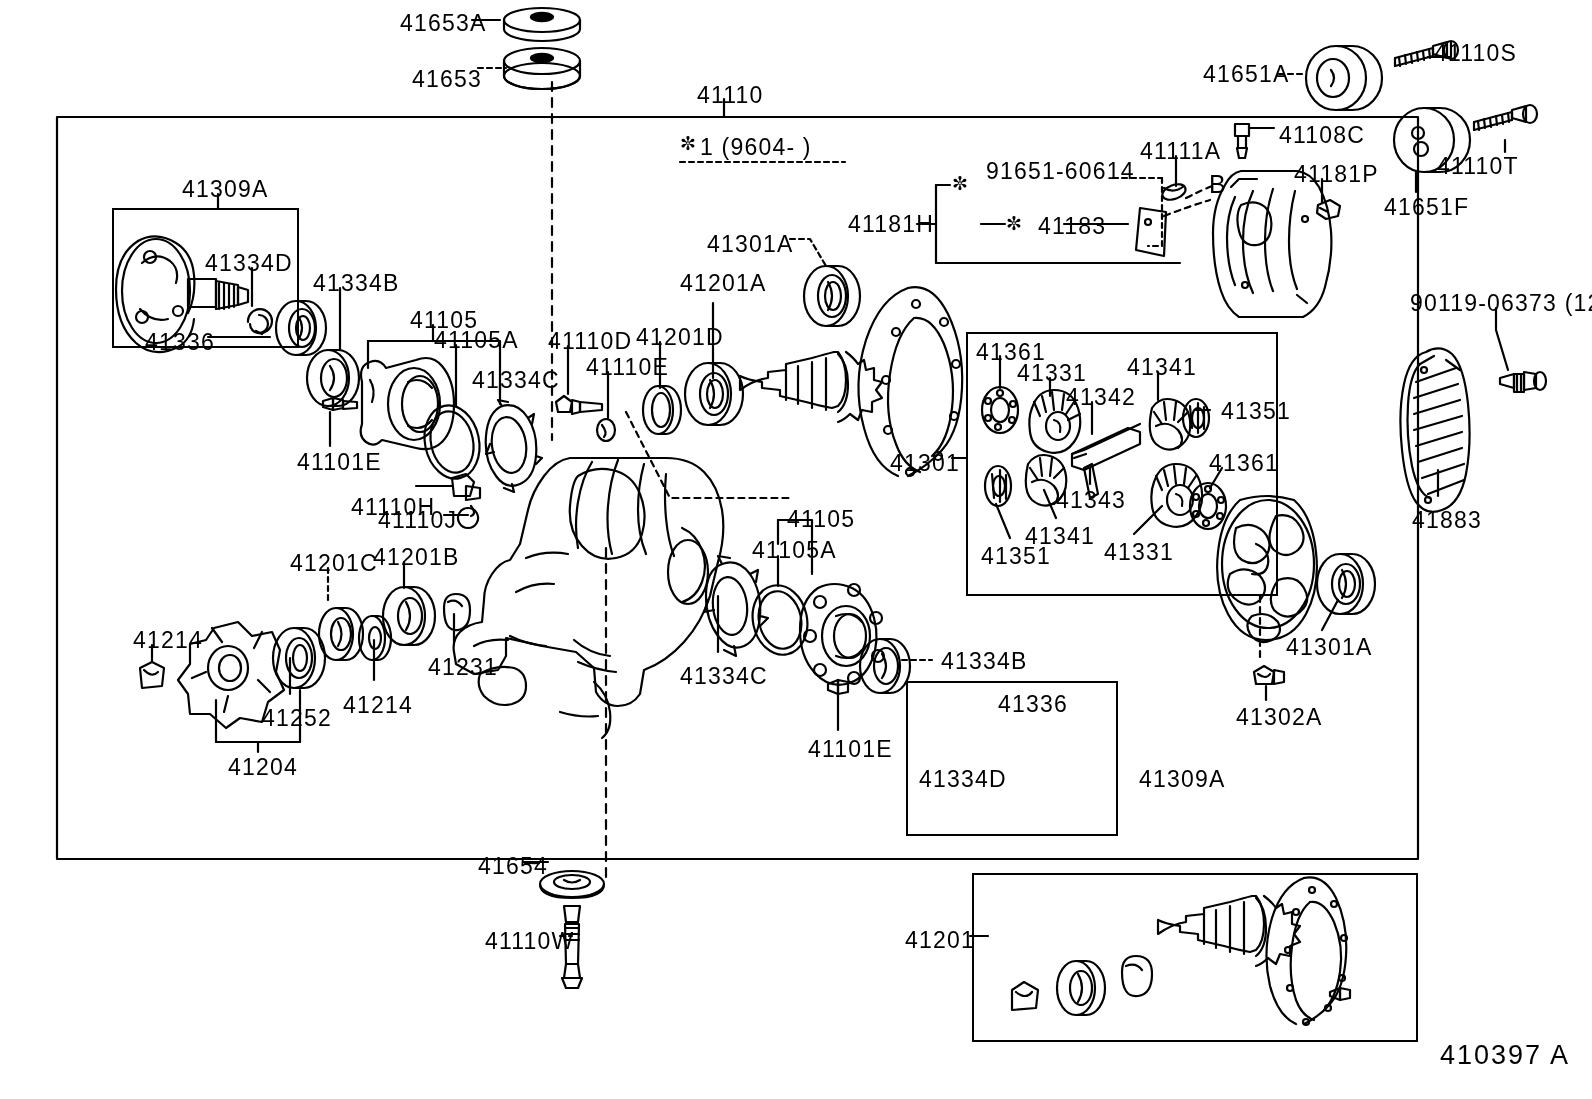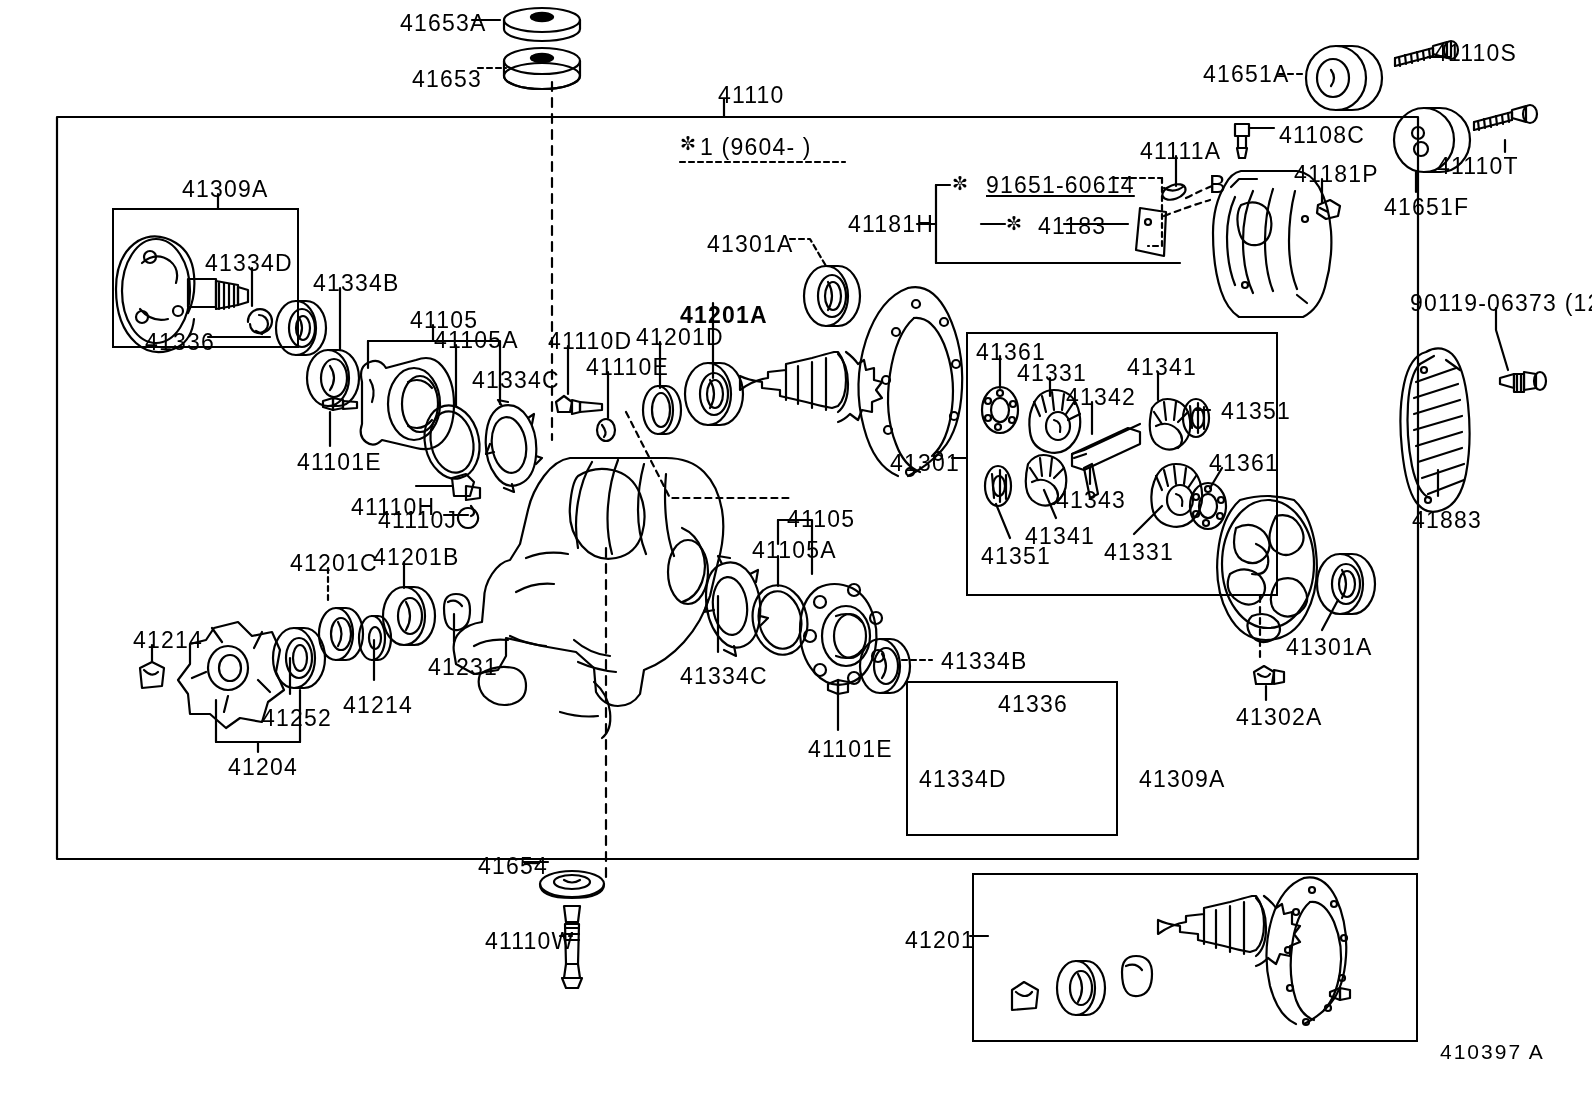--- a/index.html
+++ b/index.html
@@ -3,21 +3,21 @@
 <meta charset="utf-8">
 <style>
   html,body{margin:0;padding:0;background:#fff;}
   body{width:1592px;height:1099px;position:relative;overflow:hidden;
        font-family:"Liberation Sans",sans-serif;color:#000;}
   #stage{position:absolute;left:0;top:0;width:1592px;height:1099px;}
   .lbl{position:absolute;font-size:23px;letter-spacing:1.2px;line-height:1;
        white-space:nowrap;font-family:"Liberation Sans",sans-serif;color:#000;}
   .box{position:absolute;border:2px solid #000;box-sizing:border-box;}
   svg{position:absolute;overflow:visible;}
-  .idtxt{position:absolute;font-size:21px;letter-spacing:2px;}
+  .idtxt{position:absolute;font-size:27px;letter-spacing:2px;}
 </style>
 </head>
 <body>
 
 <div id="stage">
 
   <svg width="1592" height="1099" viewBox="0 0 1592 1099" style="left:0;top:0;">
     <g fill="none" stroke="#000" stroke-width="2.2" stroke-linejoin="round" stroke-linecap="round">
 
       <rect x="57" y="117" width="1361" height="742" fill="#fff"></rect>
@@ -675,53 +675,53 @@
   <div class="box" style="left:906px;top:681px;width:212px;height:155px;"></div>
   <div class="box" style="left:972px;top:873px;width:446px;height:169px;"></div>
   <div class="box" style="left:936px;top:176px;width:1px;height:1px;border:none;"></div>
 
   <div class="lbl" style="left:680px;top:134px;font-size:19px;">✼</div>
   <div class="lbl" style="left:700px;top:136px;">1  (9604-          )</div>
 
   <div class="lbl" style="left:848px;top:213px;">41181H</div>
 
   <div class="lbl" style="left:952px;top:174px;font-size:19px;">✼</div>
-  <div class="lbl" style="left:986px;top:174px;text-decoration:underline;">91651-60614</div>
+  <div class="lbl" style="left:986px;top:160px;">91651-60614</div>
   <div class="lbl" style="left:1209px;top:172px;font-size:25px;">B</div>
 
   <div class="lbl" style="left:1006px;top:214px;font-size:19px;">✼</div>
   <div class="lbl" style="left:1038px;top:215px;">41183</div>
 
   <div class="idtxt" style="left:1440px;top:1040px;">410397  A</div>
 
   <div id="labels">
       <div class="lbl" style="left: 400px; top: 12px; text-align: right;">41653A</div>
       <div class="lbl" style="left: 412px; top: 68px;">41653</div>
-      <div class="lbl" style="left: 697px; top: 84px; margin-left: 21px;">41110</div>
+      <div class="lbl" style="left: 697px; top: 84px;">41110</div>
       <div class="lbl" style="left: 1203px; top: 63px;">41651A</div>
       <div class="lbl" style="left: 1434px; top: 42px;">41110S</div>
       <div class="lbl" style="left: 1437px; top: 155px;">41110T</div>
       <div class="lbl" style="left: 1384px; top: 196px;">41651F</div>
       <div class="lbl" style="left: 1279px; top: 124px;">41108C</div>
       <div class="lbl" style="left: 1294px; top: 163px; text-align: center;">41181P</div>
       <div class="lbl" style="left: 1140px; top: 140px;">41111A</div>
       <div class="lbl" style="left: 182px; top: 178px;">41309A</div>
       <div class="lbl" style="left: 205px; top: 252px;">41334D</div>
       <div class="lbl" style="left: 145px; top: 331px;">41336</div>
       <div class="lbl" style="left: 313px; top: 272px;">41334B</div>
       <div class="lbl" style="left: 410px; top: 309px;">41105</div>
       <div class="lbl" style="left: 434px; top: 329px;">41105A</div>
       <div class="lbl" style="left: 472px; top: 369px;">41334C</div>
       <div class="lbl" style="left: 297px; top: 451px;">41101E</div>
       <div class="lbl" style="left: 351px; top: 480px; margin-top: 16px;">41110H</div>
       <div class="lbl" style="left: 378px; top: 509px;">41110J</div>
       <div class="lbl" style="left: 548px; top: 330px;">41110D</div>
       <div class="lbl" style="left: 586px; top: 356px;">41110E</div>
       <div class="lbl" style="left: 636px; top: 326px;">41201D</div>
-      <div class="lbl" style="left: 680px; top: 304px; font-weight: bold;">41201A</div>
+      <div class="lbl" style="left: 680px; top: 272px;">41201A</div>
       <div class="lbl" style="left: 707px; top: 233px;">41301A</div>
       <div class="lbl" style="left: 1410px; top: 292px;">90119-06373 (12)</div>
       <div class="lbl" style="left: 1412px; top: 509px;">41883</div>
       <div class="lbl" style="left: 976px; top: 341px;">41361</div>
       <div class="lbl" style="left: 1017px; top: 362px;">41331</div>
       <div class="lbl" style="left: 1066px; top: 386px;">41342</div>
       <div class="lbl" style="left: 1127px; top: 356px;">41341</div>
       <div class="lbl" style="left: 1221px; top: 400px;">41351</div>
       <div class="lbl" style="left: 890px; top: 452px;">41301</div>
       <div class="lbl" style="left: 1056px; top: 489px;">41343</div>

